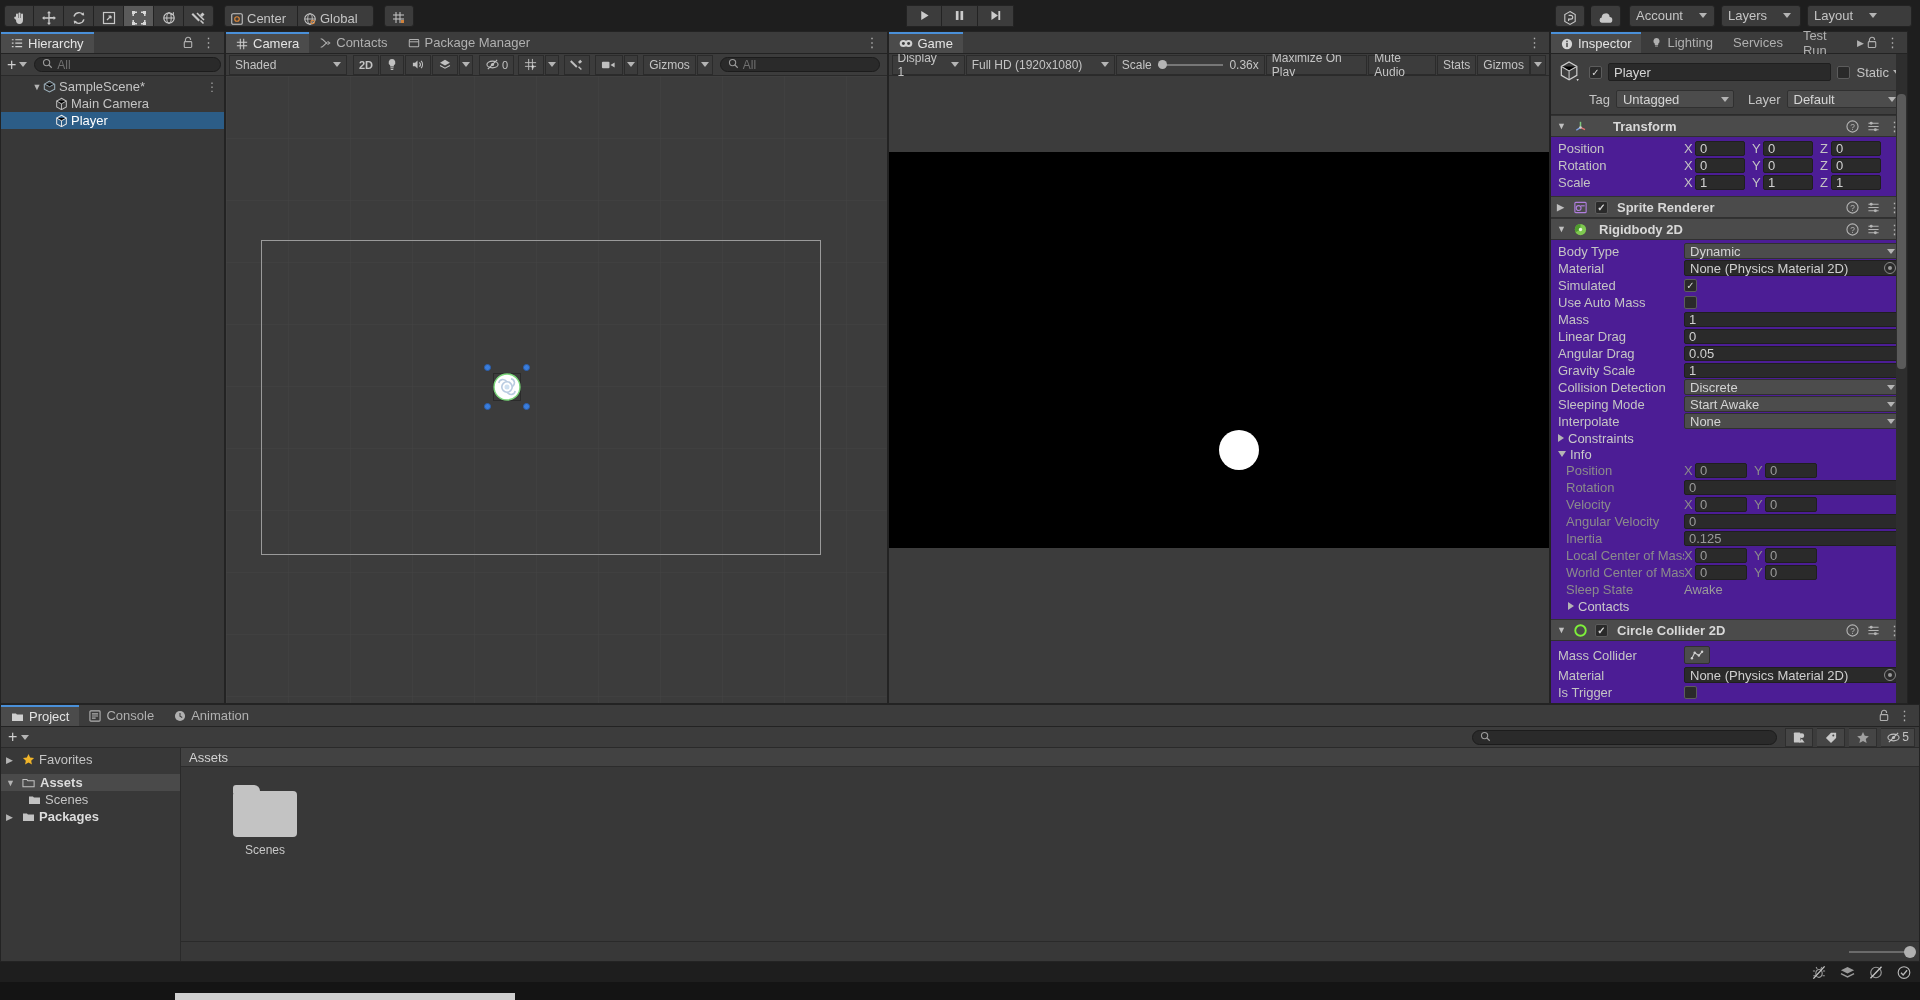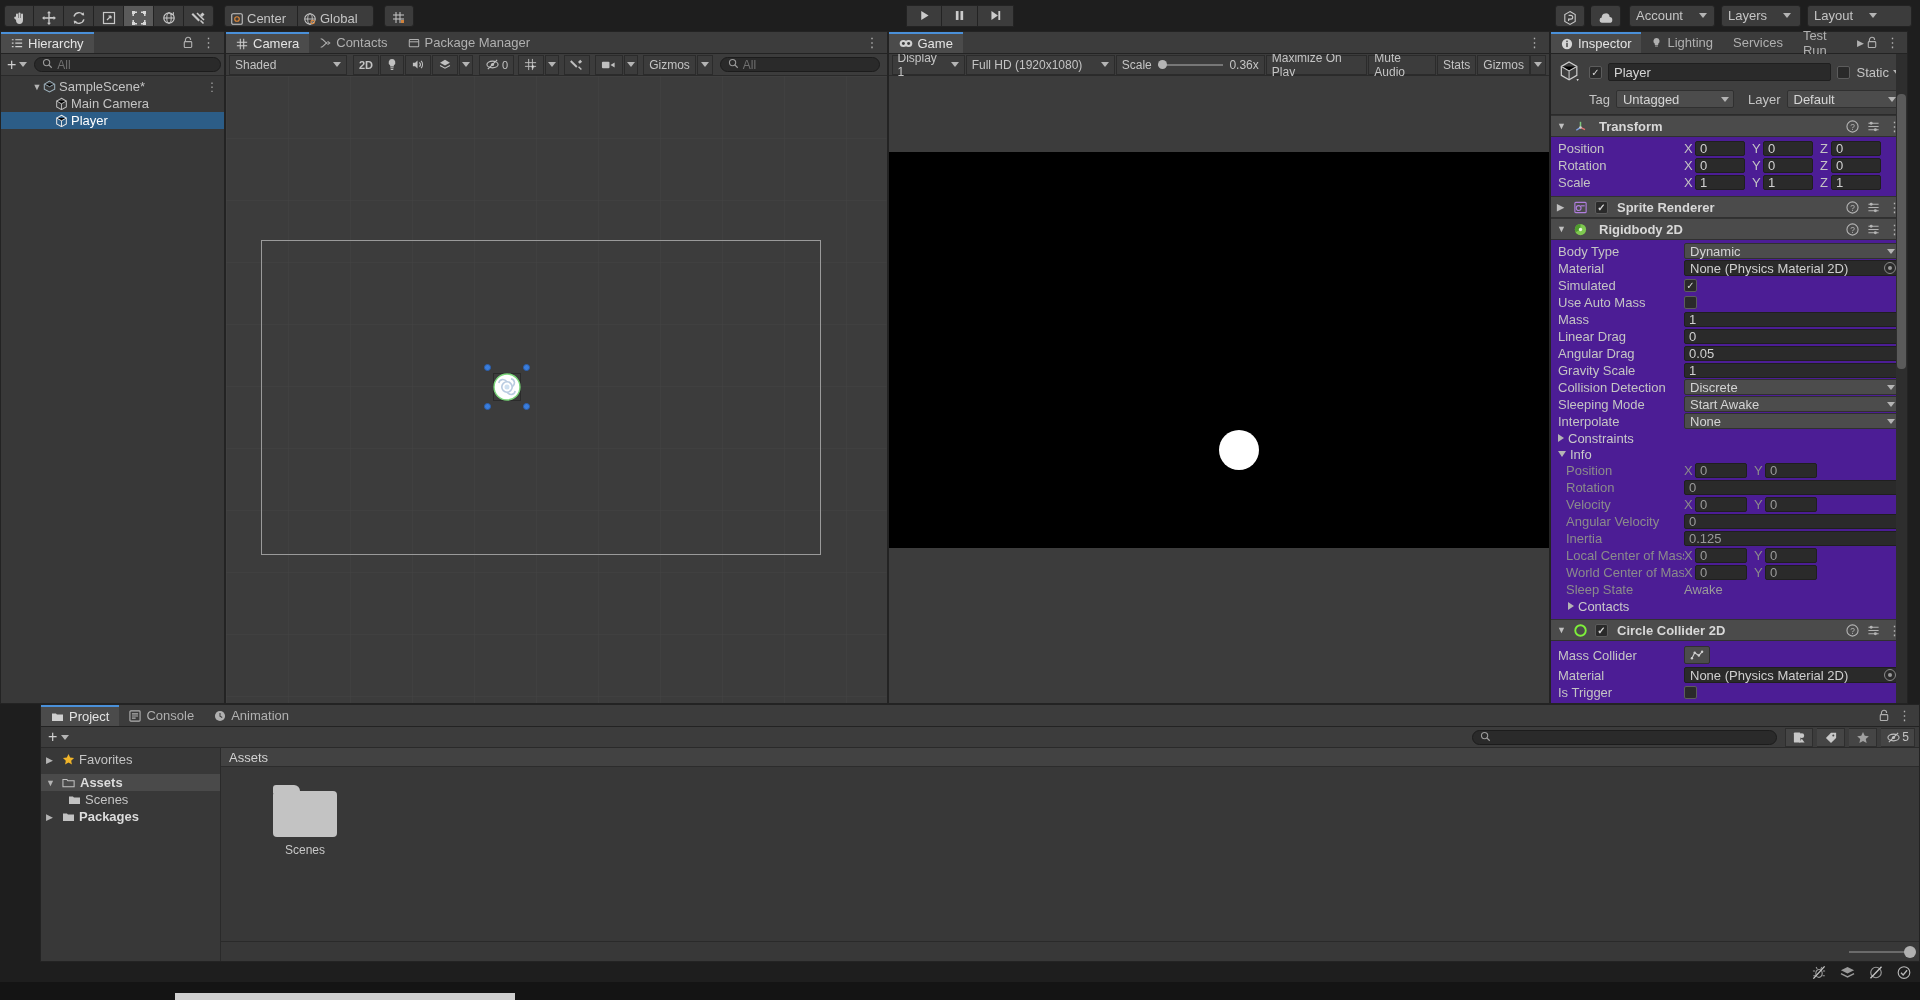--- a/index.html
+++ b/index.html
@@ -141,21 +141,21 @@
     align-items:center; justify-content:center; }
   .radio-ico i { width: 4px; height: 4px; border-radius: 50%; background: #9a9a9a; display:block; }
   .cbox { width: 13px; height: 13px; background: #2a2a2a; border: 1px solid #5c5c5c; border-radius: 2px;
     display:flex; align-items:center; justify-content:center; font-size: 10px; color: #d6d6d6; }
   .subfold { display: flex; align-items: center; gap: 4px; font-size: 13px; color: #c9c9c9; height: 16px; }
   .tri-r { width:0;height:0;border-top:4px solid transparent;border-bottom:4px solid transparent;border-left:6px solid #b4b4b4; }
   .tri-d { width:0;height:0;border-left:4px solid transparent;border-right:4px solid transparent;border-top:6px solid #b4b4b4; }
 
   
   .bottom { height: 258px; flex: none; display: flex; }
-  .proj { flex: 1; display: flex; flex-direction: column; min-width: 0; margin-left: 40px; }
+  .proj { flex: 1; display: flex; flex-direction: column; min-width: 0; }
   .proj-tb { height: 21px; background: #3c3c3c; display: flex; align-items: center; padding: 0 4px;
     border-bottom: 1px solid #2a2a2a; gap: 4px; }
   .proj-main { flex: 1; display: flex; min-height: 0; }
   .proj-tree { width: 180px; background: #383838; border-right: 1px solid #2a2a2a; flex: none; padding-top: 3px; }
   .trow { height: 17px; display: flex; align-items: center; font-size: 13px; padding-left: 5px; gap: 4px; }
   .trow.sel { background: #4a4a4a; }
   .trow .tri { width: 12px; font-size: 9px; color: #b4b4b4; }
   .proj-right { flex: 1; background: #383838; display: flex; flex-direction: column; min-width: 0; }
   .crumb { height: 19px; background: #424242; display: flex; align-items: center; padding: 0 8px;
     font-size: 13px; color: #d2d2d2; border-bottom: 1px solid #2c2c2c; }
@@ -637,21 +637,21 @@
         </div>
 
         <div class="comp-head">
           <span class="fold">▼</span>
           <svg width="15" height="15" viewBox="0 0 16 16">
               <path d="M8 9V3" stroke="#7fc97f" stroke-width="1.6"></path>
               <path d="M8 9l-4.5 3" stroke="#7d9fe0" stroke-width="1.6"></path>
               <path d="M8 9l4.8 2.4" stroke="#e07070" stroke-width="1.6"></path>
               <circle cx="8" cy="9" r="1.3" fill="#d0d0d0"></circle>
             </svg>
-          <span style="margin-left:6px">Transform</span>
+          <span style="margin-left:20px">Transform</span>
           <span class="right">
             <svg width="13" height="13" viewBox="0 0 14 14">
                 <circle cx="7" cy="7" r="6" stroke="#b4b4b4" stroke-width="1.2" fill="none"></circle>
                 <text x="7" y="10.4" font-size="9" fill="#b4b4b4" text-anchor="middle" font-family="Liberation Sans">?</text>
               </svg>
             <svg width="13" height="13" viewBox="0 0 14 14">
                 <path d="M1.5 3.5h11M1.5 7h11M1.5 10.5h11" stroke="#b4b4b4" stroke-width="1.2"></path>
                 <circle cx="4.5" cy="3.5" r="1.6" fill="#b4b4b4"></circle>
                 <circle cx="9" cy="10.5" r="1.6" fill="#b4b4b4"></circle>
               </svg>

